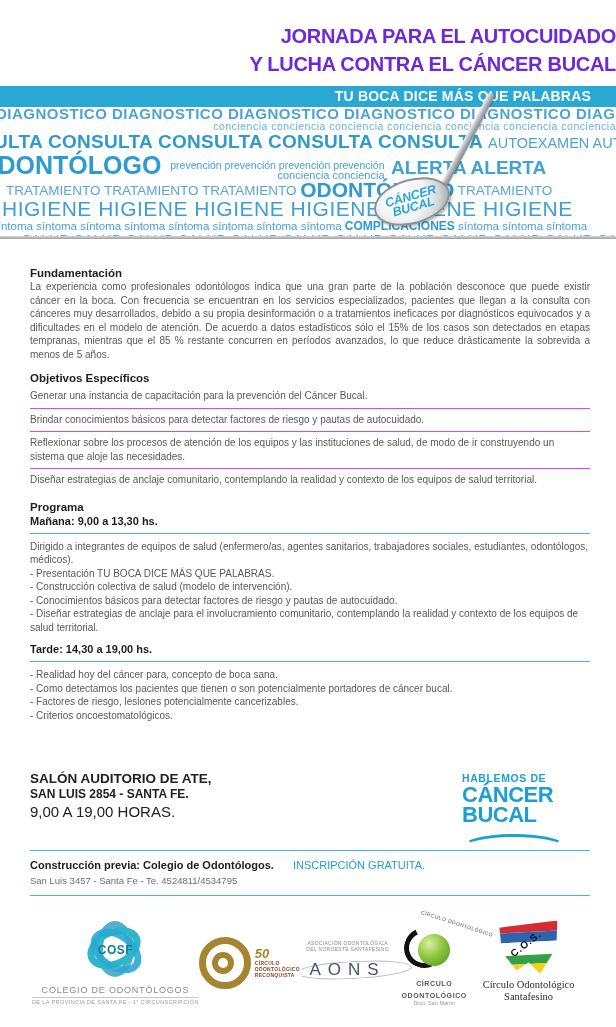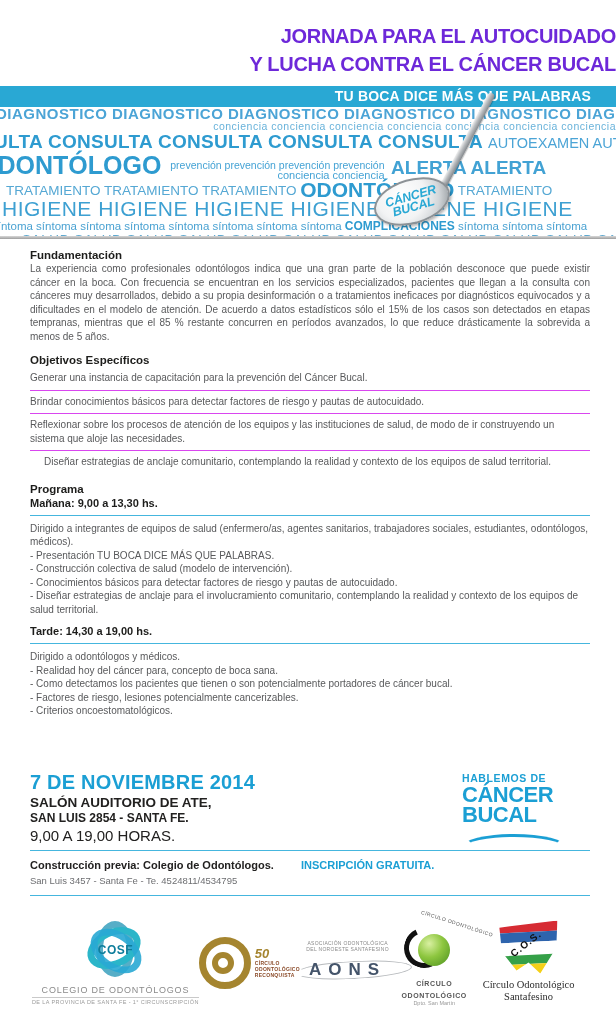--- a/index.html
+++ b/index.html
@@ -59,47 +59,47 @@
     border-radius:50%; transform:rotate(-16deg); z-index:7;
     background:radial-gradient(circle at 38% 30%, #ffffff 0%, #f2f3f4 45%, #d2d6d9 70%, #9aa0a4 92%, #777d81 100%);
     border:2px solid #8d9296; box-shadow:1px 2px 3px rgba(0,0,0,0.3);
     display:flex; flex-direction:column; align-items:center; justify-content:center;
   }
   .mirror-head span {
     display:block; font-size:12.5px; font-weight:800; font-style:italic;
     color:#29a8d4; line-height:11px; letter-spacing:-0.2px;
   }
   
-  .main { position:absolute; top:248px; left:30px; width:560px; height:518px; overflow:hidden;
+  .main { position:absolute; top:266px; left:30px; width:560px; height:518px; overflow:hidden;
     font-size:10px; line-height:13.5px; color:#58595b; }
   .sec { position:relative; }
   h3 { font-size:11.5px; font-weight:800; color:#1d1d1b; line-height:14px; }
   .just { text-align:justify; }
   .mt8{margin-top:8px;} .mt10{margin-top:10px;}
   .oe-item { padding:4px 0 5px 0; border-bottom:1px solid #d946ef; }
-  .oe-item.last { border-bottom:none;margin-left:14px; }
+  .oe-item.last { border-bottom:none; }
   .bold-sub { font-weight:800; color:#1d1d1b; font-size:11px; line-height:14px; }
   .cyan-hr { border:none; border-top:1.5px solid #45b6de; margin:5px 0 6px 0; }
   
   .event { position:absolute; top:770px; left:30px; width:360px; }
   .ev-date { font-size:20px; font-weight:800; color:#1b9fd4; line-height:24px; letter-spacing:0.2px;}
   .ev-place { font-size:13.5px; font-weight:700; color:#222120; line-height:17px; }
   .ev-addr { font-size:12px; font-weight:700; color:#222120; line-height:14px; }
   .ev-time { font-size:15px; font-weight:500; color:#222120; line-height:22px; }
   .hablemos { position:absolute; top:772px; left:462px; width:130px; color:#1b9fd4; }
   .hb1 { font-size:10.5px; font-weight:700; letter-spacing:0.6px; line-height:13px;}
   .hb2 { font-size:22px; font-weight:800; line-height:20px; letter-spacing:-0.5px;}
   .hb-arc { width:104px; height:26px; border:3px solid transparent;
     border-top:3px solid #1b9fd4; border-radius:50%; margin-top:9px; }
   
   .inscr { position:absolute; top:850px; left:30px; width:560px;
     border-top:1.5px solid #45b6de; border-bottom:1.5px solid #45b6de; padding:7px 0 8px 0; }
   .inscr-l1 { font-size:11px; line-height:14px; }
   .inscr-l1 .blk { font-weight:700; color:#222120; }
-  .inscr-l1 .cy { font-weight:700; color:#1b9fd4; margin-left:24px;}
+  .inscr-l1 .cy { font-weight:400; color:#1b9fd4; margin-left:16px;}
   .inscr-l2 { font-size:9.5px; color:#6d6e71; line-height:13px; margin-top:2px;}
   
   .logos { position:absolute; top:905px; left:0; width:616px; height:115px;
     display:flex; align-items:center; justify-content:space-between; padding:0 32px; }
   .logo { text-align:center; }
   
   .cosf-rings { position:relative; width:74px; height:58px; margin:0 auto; }
   .ring { position:absolute; border-radius:50%; }
   .r1 { width:56px; height:38px; border:7px solid #2bb6c9; left:8px; top:8px; transform:rotate(-25deg); }
   .r2 { width:56px; height:38px; border:7px solid #29a8d4; left:10px; top:11px; transform:rotate(35deg); opacity:0.9;}
@@ -117,21 +117,21 @@
     border:6px solid #a5852f; border-radius:50%; }
   .rec-txt { text-align:left; }
   .rec-50 { font-size:13px; font-weight:800; color:#a5852f; font-style:italic; line-height:13px;}
   .rec-line { font-size:5px; font-weight:700; color:#8a4a28; line-height:6px; letter-spacing:0.3px;}
   
   .aons { width:110px; }
   .aons-tiny { font-size:5px; color:#8a8a8a; line-height:6px; letter-spacing:0.3px; white-space:nowrap;}
   .aons-wrap { position:relative; height:30px; margin-top:3px; }
   .aons-swoosh { position:absolute; left:-4px; top:6px; width:116px; height:18px;
     border:1.5px solid #b9bcbf; border-radius:50%; transform:rotate(-3deg); border-left-color:transparent; }
-  .aons-acro { position:relative; font-size:17px; font-weight:700; color:#44546a;
+  .aons-acro { position:relative; font-size:17px; font-weight:400; color:#44546a;
     letter-spacing:7px; line-height:30px; }
   
   .sm { width:90px; }
   .sm-art { position:relative; width:64px; height:58px; margin:0 auto; }
   .sm-ring-txt { position:absolute; left:18px; top:0px; width:60px; font-size:5px; color:#555;
     transform:rotate(18deg); letter-spacing:0.5px; white-space:nowrap;}
   .sm-arc { position:absolute; left:2px; top:10px; width:40px; height:40px; border-radius:50%;
     border:5px solid transparent; border-left:5px solid #111; border-bottom:5px solid #111;
     transform:rotate(20deg); }
   .sm-sphere { position:absolute; left:16px; top:16px; width:32px; height:32px; border-radius:50%;
@@ -207,31 +207,29 @@
     <p>Dirigido a integrantes de equipos de salud (enfermero/as, agentes sanitarios, trabajadores sociales, estudiantes, odontólogos, médicos).</p>
     <div>- Presentación  TU BOCA DICE MÁS QUE PALABRAS.</div>
     <div>- Construcción colectiva de salud (modelo de intervención).</div>
     <div>- Conocimientos básicos para detectar factores de riesgo y pautas de autocuidado.</div>
     <div>- Diseñar estrategias de anclaje para el involucramiento comunitario, contemplando la realidad y contexto de los equipos de salud territorial.</div>
   </div>
 
   <div class="sec mt8">
     <div class="bold-sub">Tarde: 14,30 a 19,00 hs.</div>
     <hr class="cyan-hr">
-    <p>Dirigido a odontólogos y médicos.</p>
     <div>- Realidad hoy del cáncer para, concepto de boca sana.</div>
     <div>- Como detectamos los pacientes que tienen o son potencialmente portadores de cáncer bucal.</div>
     <div>- Factores de riesgo, lesiones potencialmente cancerizables.</div>
     <div>- Criterios oncoestomatológicos.</div>
   </div>
 
 </div>
 
 <div class="event">
-  <div class="ev-date">7 DE NOVIEMBRE 2014</div>
   <div class="ev-place">SALÓN AUDITORIO DE ATE,</div>
   <div class="ev-addr">SAN LUIS 2854 - SANTA FE.</div>
   <div class="ev-time">9,00 A 19,00 HORAS.</div>
 </div>
 
 <div class="hablemos">
   <div class="hb1">HABLEMOS DE</div>
   <div class="hb2">CÁNCER</div>
   <div class="hb2">BUCAL</div>
   <div class="hb-arc"></div>

